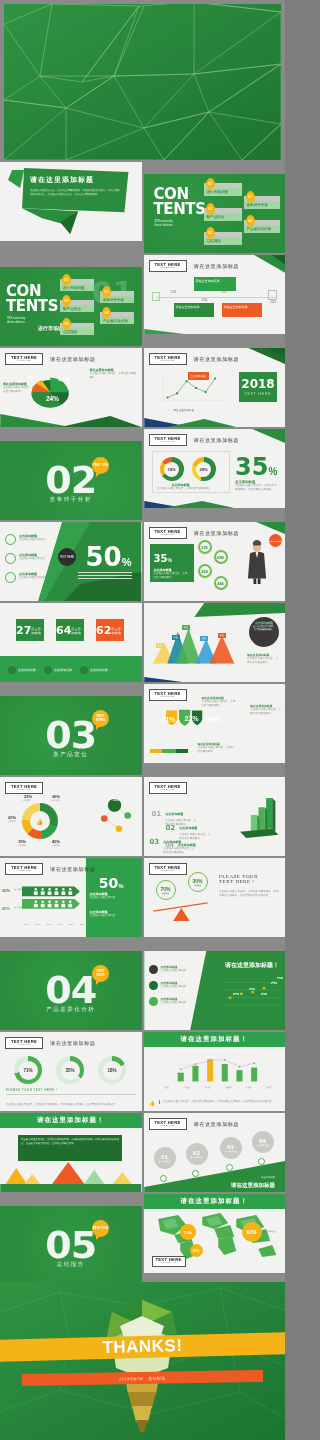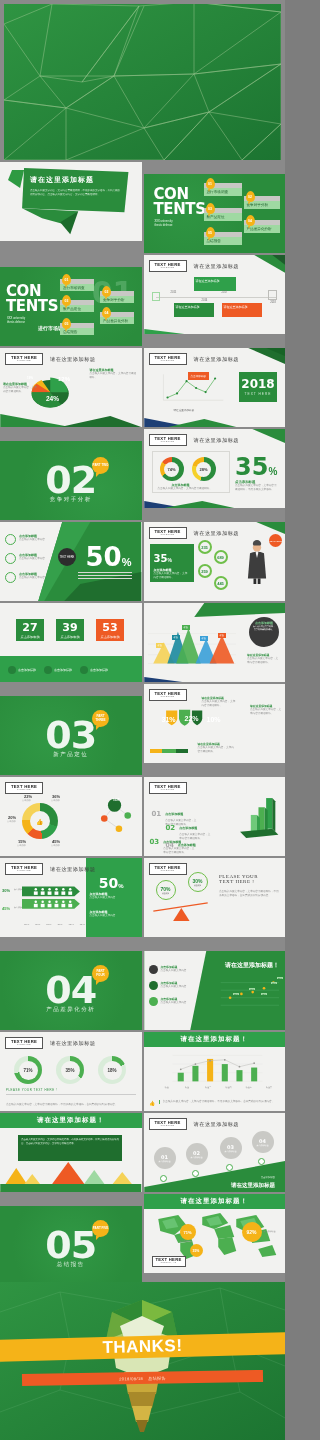--- a/index.html
+++ b/index.html
@@ -83,21 +83,21 @@
 
   .contents-word {
     position:absolute; color:#fff; font-weight:bold; line-height:.92;
     font-size:15px; letter-spacing:-.4px; font-family:"DejaVu Sans", sans-serif;
   }
   .contents-sub { position:absolute; color:#bfe3c4; font-size:2.6px; line-height:1.4; font-weight:bold;}
 
   .num50 { color:#fff; font-weight:bold; font-size:26px; line-height:1; font-family:"DejaVu Sans", sans-serif;}
   .num35 { color:#2a8c3c; font-weight:bold; font-size:24px; line-height:1; font-family:"DejaVu Sans", sans-serif;}
 
-  .sq { position:absolute; display:flex; flex-direction:column;
+  .sq { position:absolute; display:flex; flex-direction:row;
         align-items:center; justify-content:center; color:#fff; }
   .sq b{ font-size:11px; line-height:1; font-family:"DejaVu Sans",sans-serif;}
   .sq i{ font-style:normal; font-size:3.2px; margin-top:2px; }
 
   .lines { position:absolute; }
   .lines div{ height:1px; background:#d8d8d4; margin-bottom:2px; }
 
   .thanksband {
     position:absolute; left:-6px; right:-6px; height:22px; background:#f5b318;
     transform:rotate(-1.5deg);
@@ -473,25 +473,25 @@
     </div>
 
     <div class="row">
 
       <div class="slide">
         <div class="sq" style="left:16px;top:16px;width:28px;height:22px;background:#2a8c3c">
           <b>27</b>
           <i>点击添加标题</i>
         </div>
         <div class="sq" style="left:56px;top:16px;width:28px;height:22px;background:#2a8c3c">
-          <b>39</b>
+          <b>64</b>
           <i>点击添加标题</i>
         </div>
         <div class="sq" style="left:96px;top:16px;width:28px;height:22px;background:#ee5a24">
-          <b>53</b>
+          <b>62</b>
           <i>点击添加标题</i>
         </div>
         <div style="position:absolute;left:0;right:0;bottom:0;height:26px;background:#2fa04a"></div>
         <div style="position:absolute;left:8px;bottom:8px;display:flex;gap:8px;align-items:center">
           <div style="display:flex;gap:2px;align-items:center">
             <div style="width:8px;height:8px;border-radius:50%;background:#25803a"></div>
             <span style="color:#fff;font-size:3px">点击添加标题</span>
           </div>
           <div style="display:flex;gap:2px;align-items:center">
             <div style="width:8px;height:8px;border-radius:50%;background:#25803a"></div>

